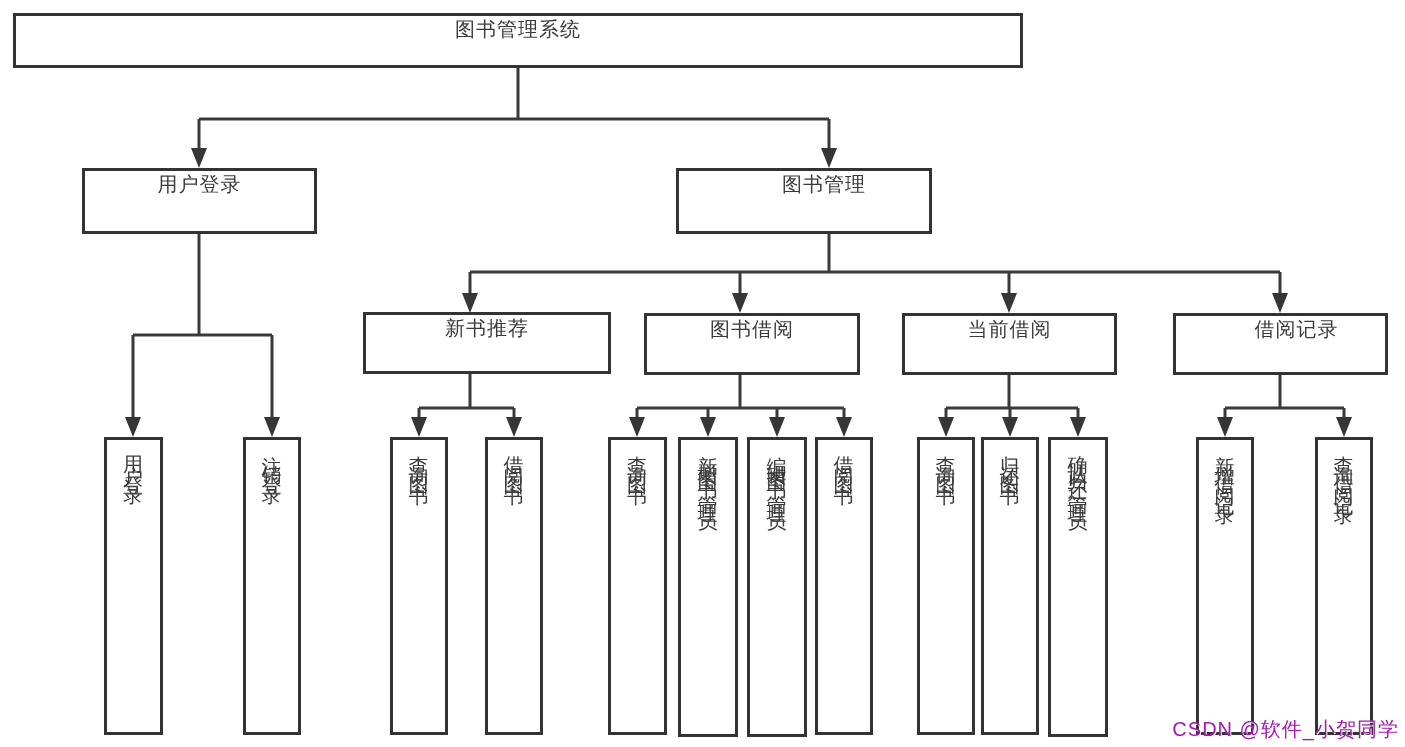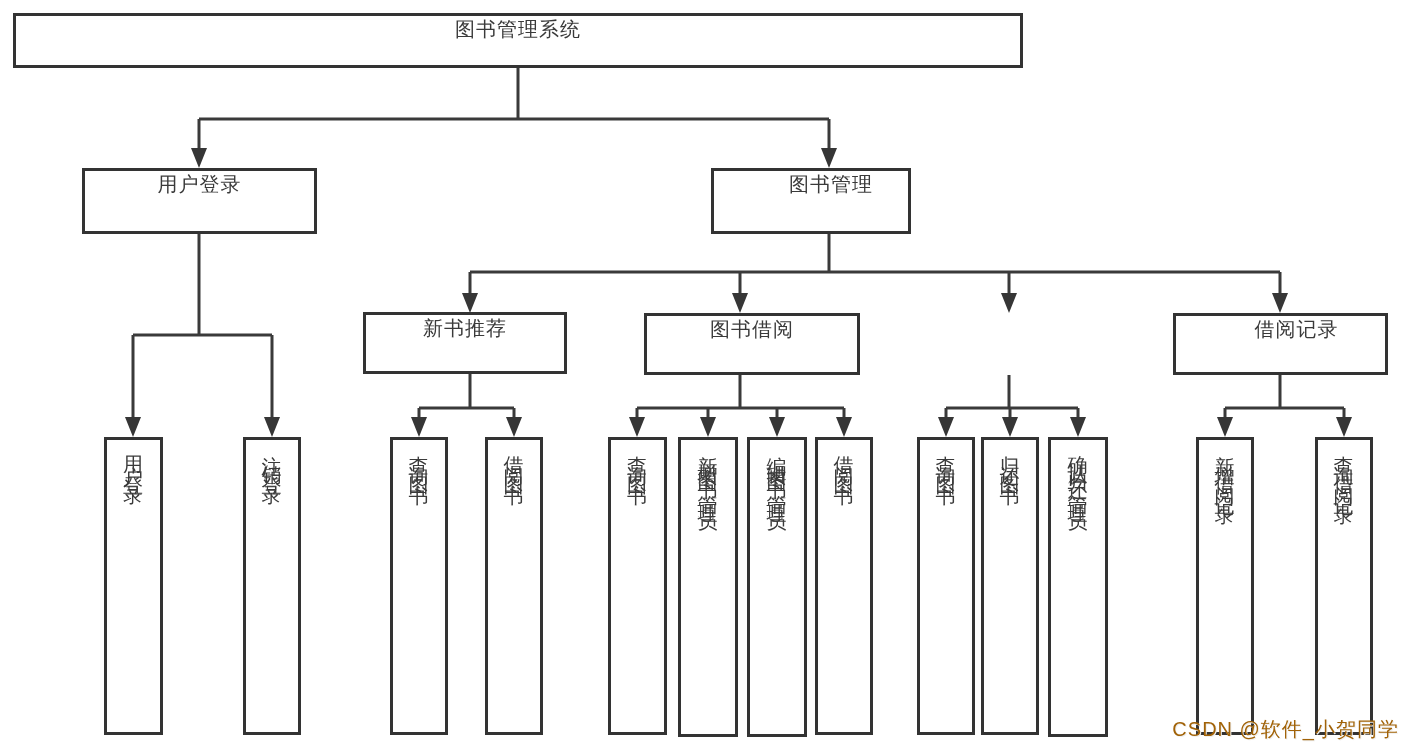--- a/index.html
+++ b/index.html
@@ -50,21 +50,21 @@
     font-size: 20px;
     letter-spacing: 10px;
     line-height: 1;
     white-space: nowrap;
   }
   .watermark {
     position: absolute;
     right: 6px;
     bottom: 4px;
     font-size: 20px;
-    color: #a16207;
+    color: #a21caf;
     text-shadow: 1px 1px 0 #efefef;
     letter-spacing: 1px;
     z-index: 5;
     white-space: nowrap;
   }
 </style>
 </head>
 <body>
 
 <div class="stage">
@@ -99,29 +99,32 @@
     <polygon points="1336,417 1352,417 1344,437"></polygon>
   </svg>
 
   <div class="node hbox" style="left:13px; top:13px; width:1010px; height:55px;">
     <span>图书管理系统</span>
   </div>
 
   <div class="node hbox" style="left:82px; top:168px; width:235px; height:66px;">
     <span>用户登录</span>
   </div>
-  <div class="node hbox" style="left:711px; top:168px; width:200px; height:66px;padding-left:40px;">
+  <div class="node hbox" style="left:676px; top:168px; width:256px; height:66px;padding-left:40px;">
     <span>图书管理</span>
   </div>
 
-  <div class="node hbox" style="left:363px; top:312px; width:204px; height:62px;">
+  <div class="node hbox" style="left:363px; top:312px; width:248px; height:62px;">
     <span>新书推荐</span>
   </div>
   <div class="node hbox" style="left:632px; top:313px; width:216px; height:62px;margin-left:12px;">
     <span>图书借阅</span>
+  </div>
+  <div class="node hbox" style="left:902px; top:313px; width:215px; height:62px;">
+    <span>当前借阅</span>
   </div>
   <div class="node hbox" style="left:1173px; top:313px; width:215px; height:62px;padding-left:32px;">
     <span>借阅记录</span>
   </div>
 
   <div class="node vbox" style="left:104px; top:437px; width:59px; height:298px;">
     <span class="vtext">用户登录</span>
   </div>
   <div class="node vbox" style="left:243px; top:437px; width:58px; height:298px;">
     <span class="vtext">注销登录</span>

